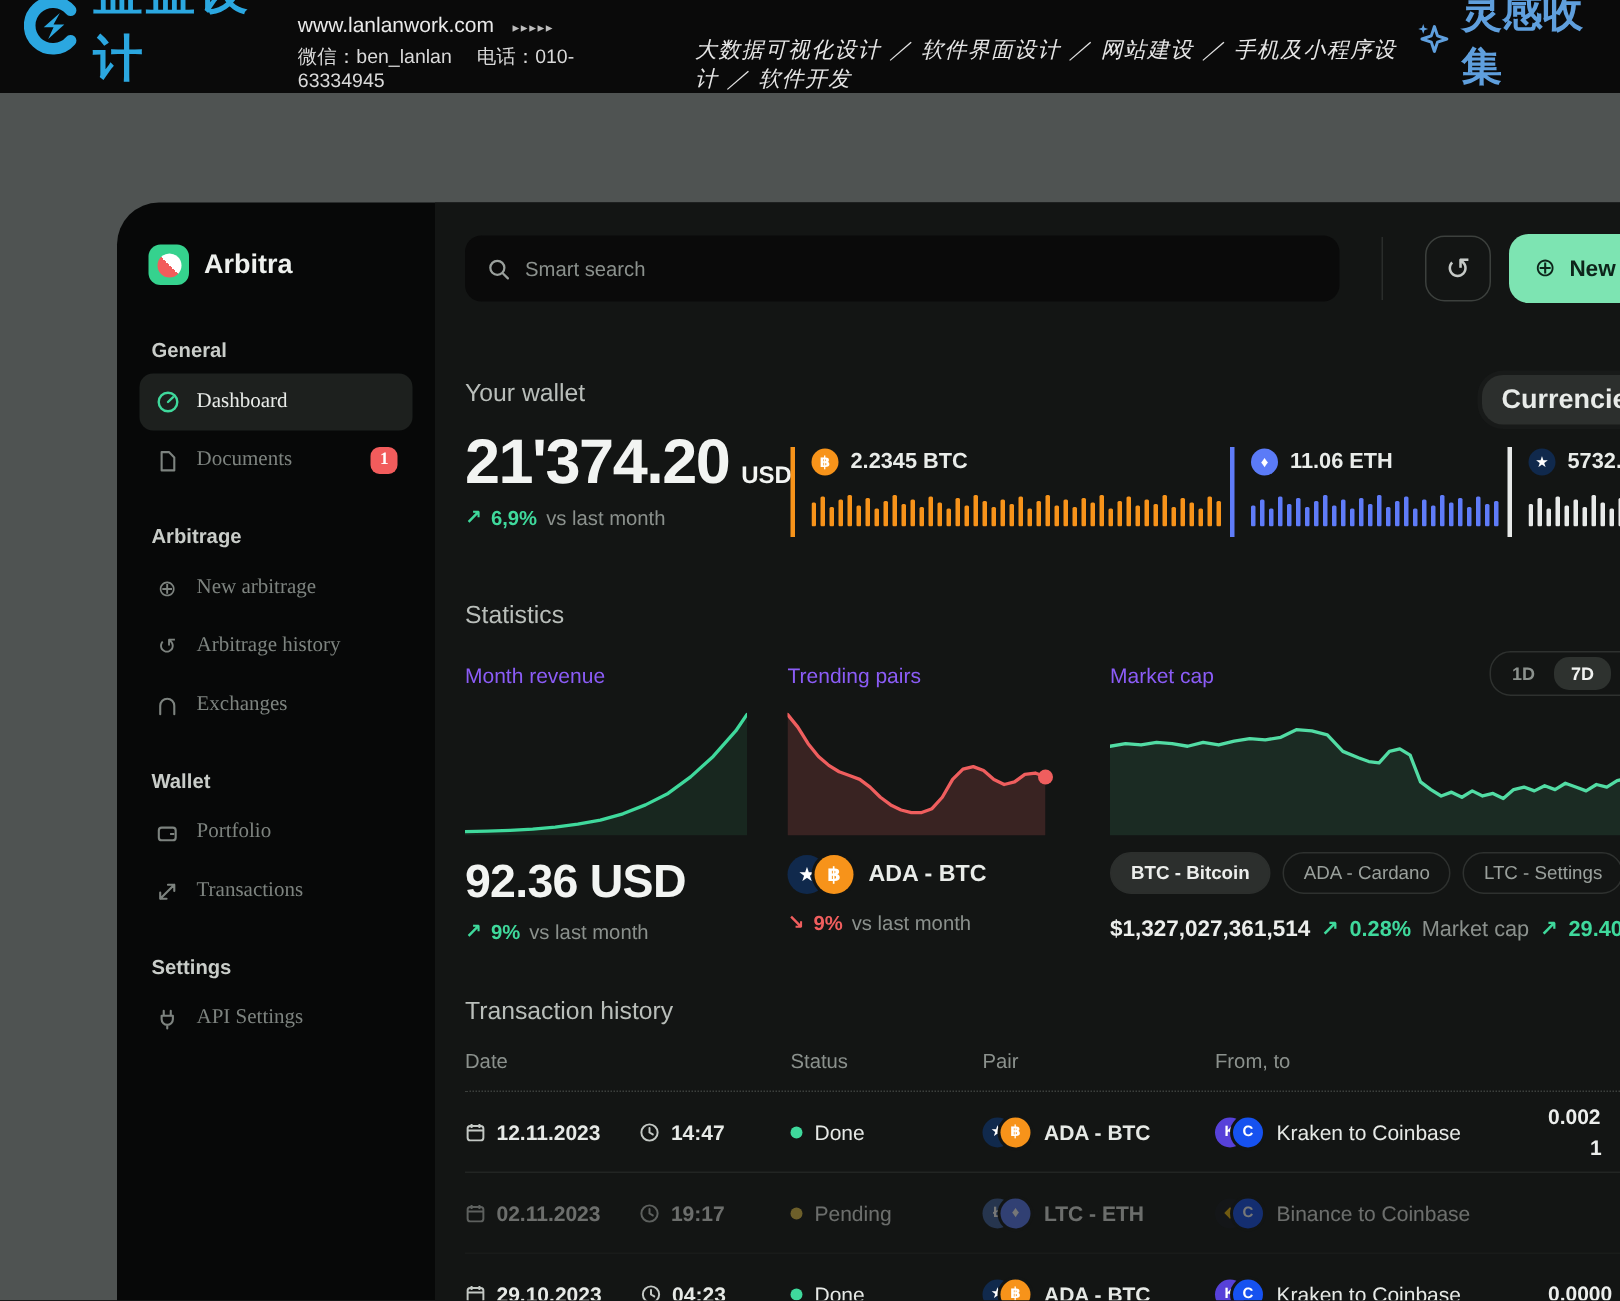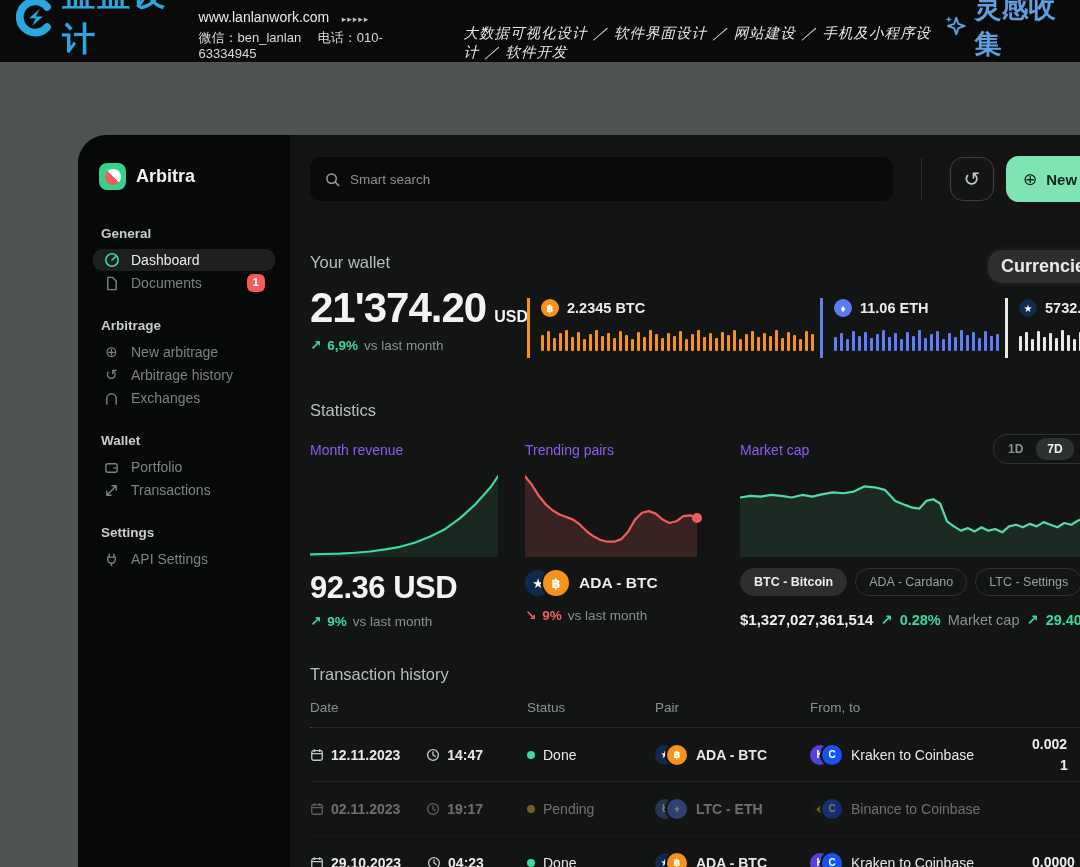--- a/index.html
+++ b/index.html
@@ -28,22 +28,22 @@
 
   
   .brand { display:flex; align-items:center; gap:10px; margin:2px 0 36px 6px; }
   .brand-mark { width:27px; height:27px; border-radius:8px; background:#35d28e;
     display:flex; align-items:center; justify-content:center; }
   .brand-mark i { display:block; width:16px; height:16px; border-radius:50%;
     background:linear-gradient(45deg,#f25c5c 50%,#ffffff 50%); }
   .brand-name { color:#eef1ee; font-size:18px; font-weight:bold; }
   .nav-section { margin-bottom:24px; }
   .nav-label { color:#c9cdc9; font-size:13.5px; font-weight:bold; margin:0 0 8px 8px; }
-  .nav-item { display:flex; align-items:center; gap:11px; height:22px; padding:0 10px;
-    margin-bottom:1px; border-radius:9px; color:#7d837f; font-size:14px; cursor:pointer; }
+  .nav-item { display:flex; align-items:center; gap:11px; height:38px; padding:0 10px;
+    margin-bottom:1px; border-radius:9px; color:#7d837f; font-size:14px; cursor:pointer;font-family:Liberation Serif, serif; }
   .nav-item.active { background:#1d201e; color:#e9ece9; }
   .nav-item.active .nicon { color:#3fd99c; }
   .nicon { width:17px; text-align:center; font-size:15px; flex:none; display:flex; justify-content:center; }
   .nav-badge { margin-left:auto; background:#f25c5c; color:#fff; font-size:11.5px; font-weight:bold;
     border-radius:6px; padding:2px 6px; line-height:1.2; }
 
   
   .topbar { display:flex; align-items:center; height:44px; }
   .search { width:583px; height:44px; background:#0a0a0a; border-radius:11px; display:flex;
     align-items:center; gap:10px; padding:0 15px; }

